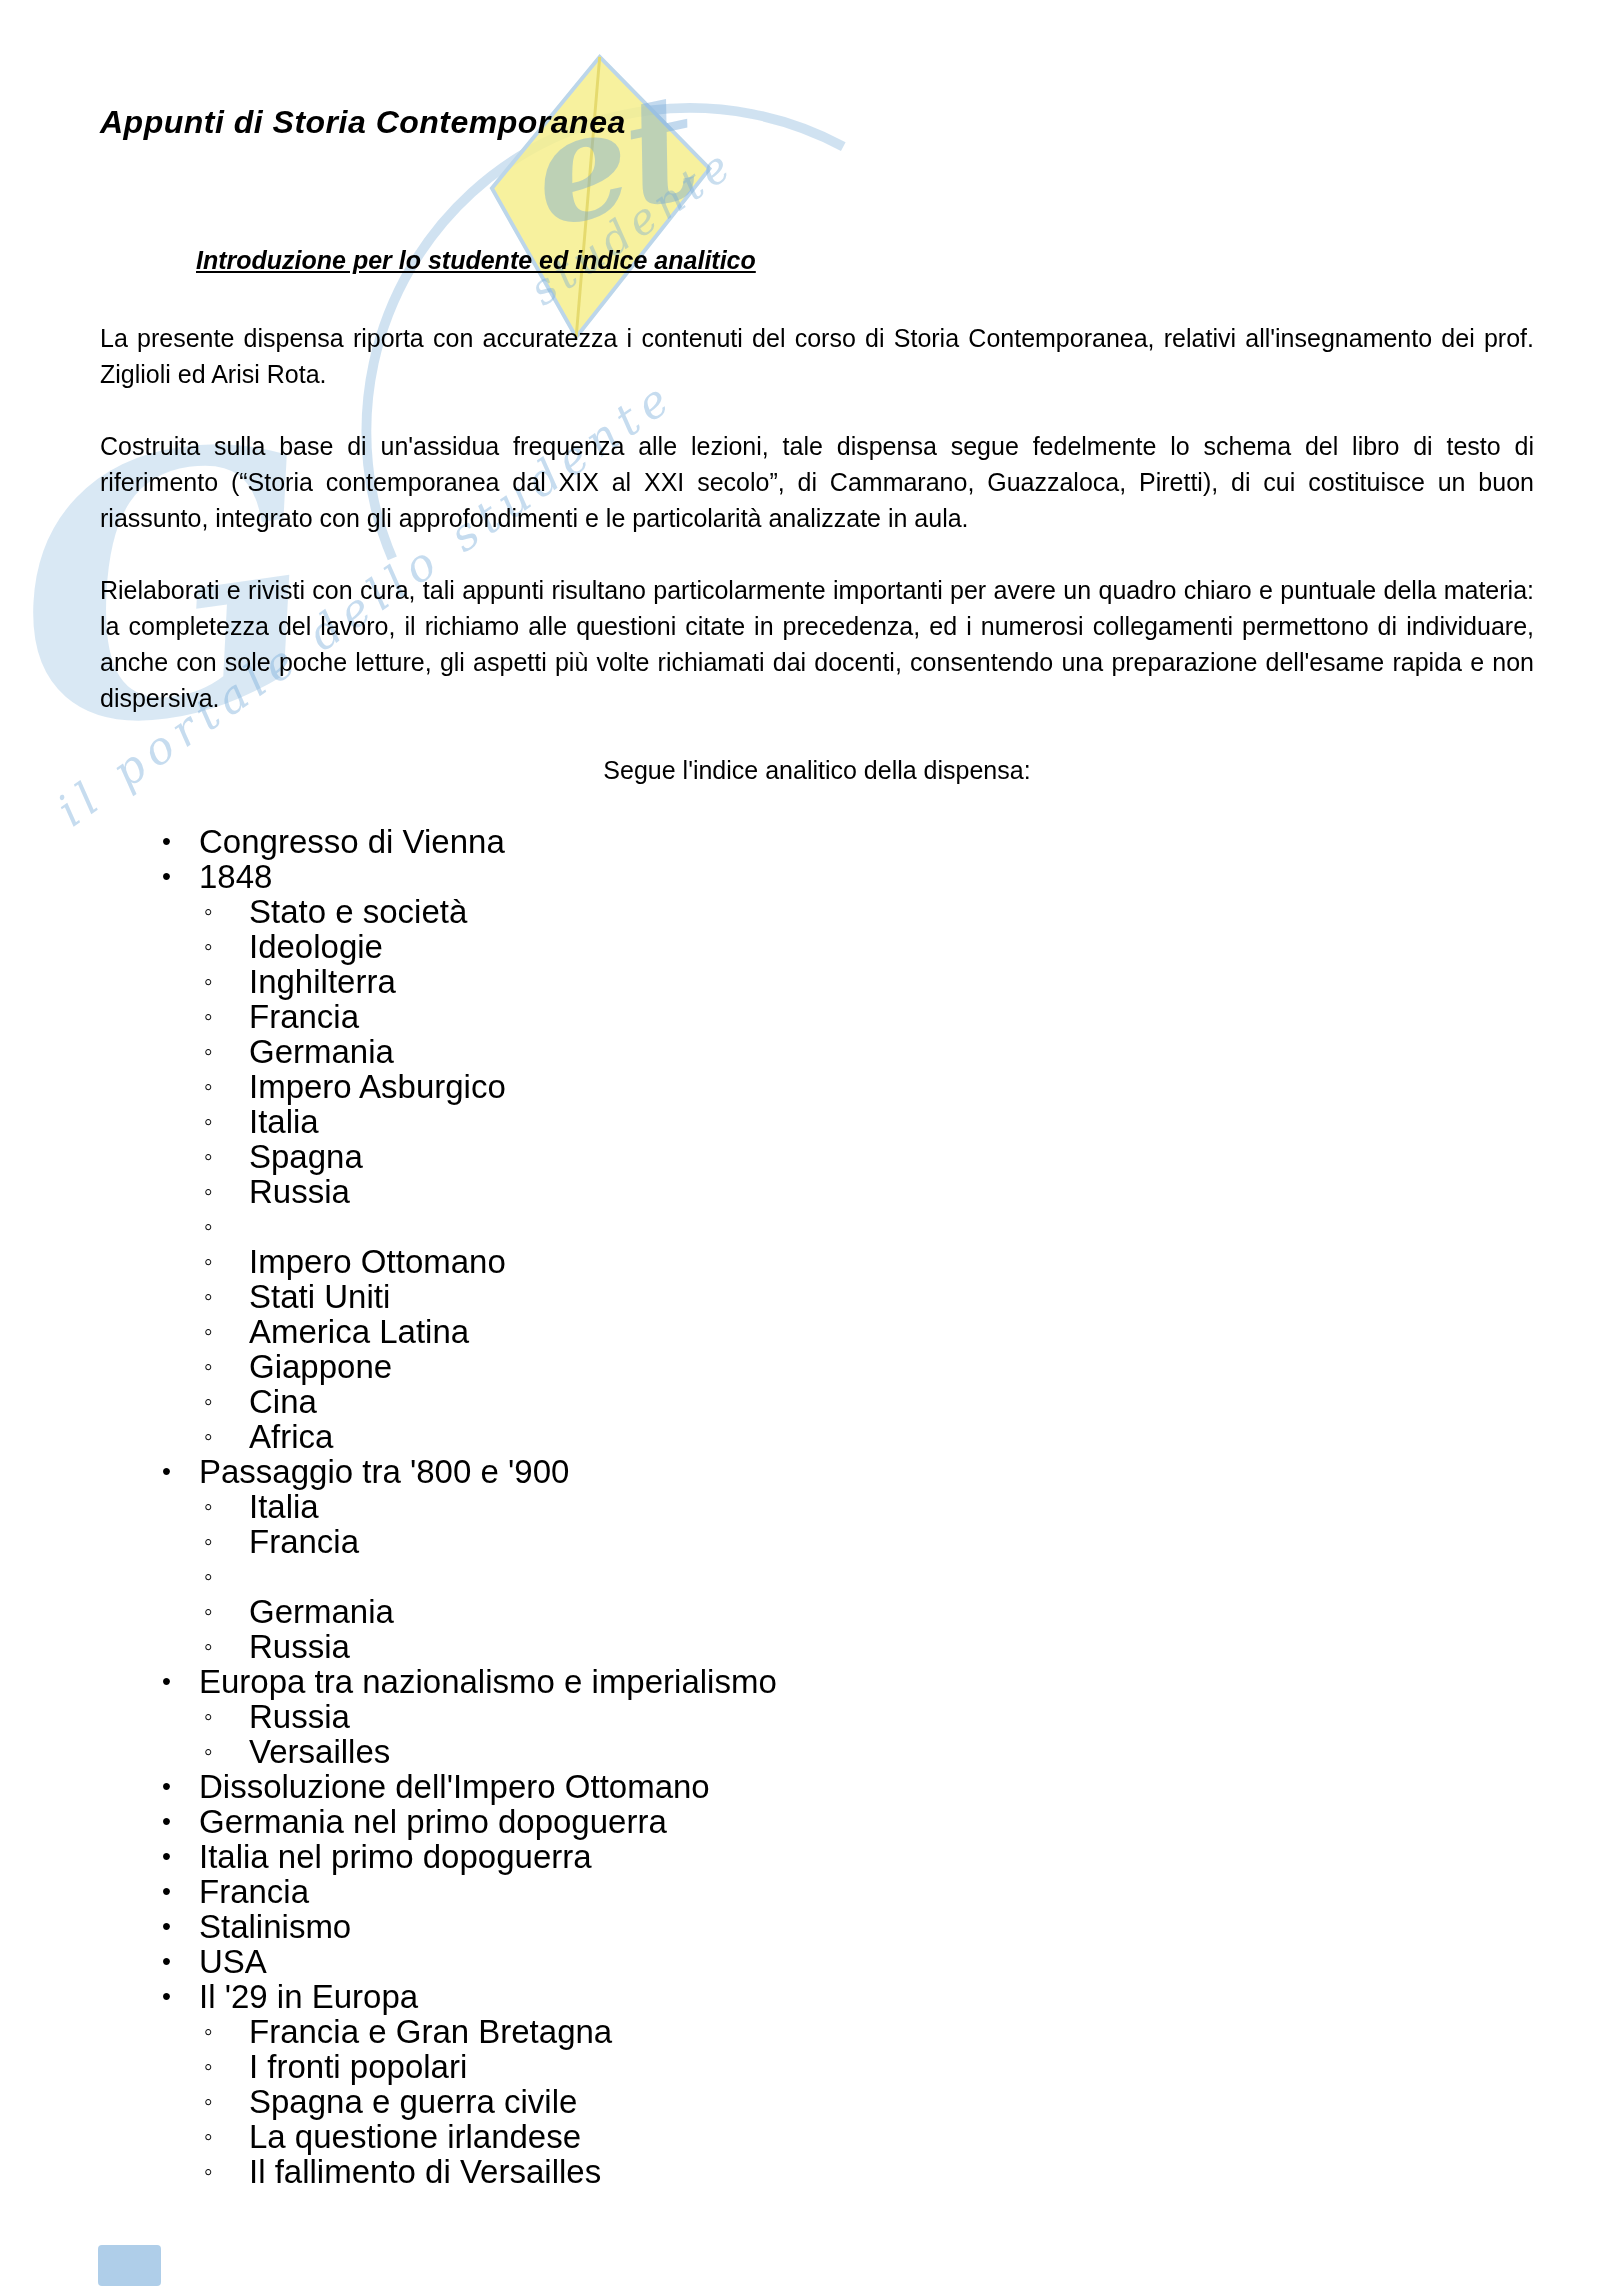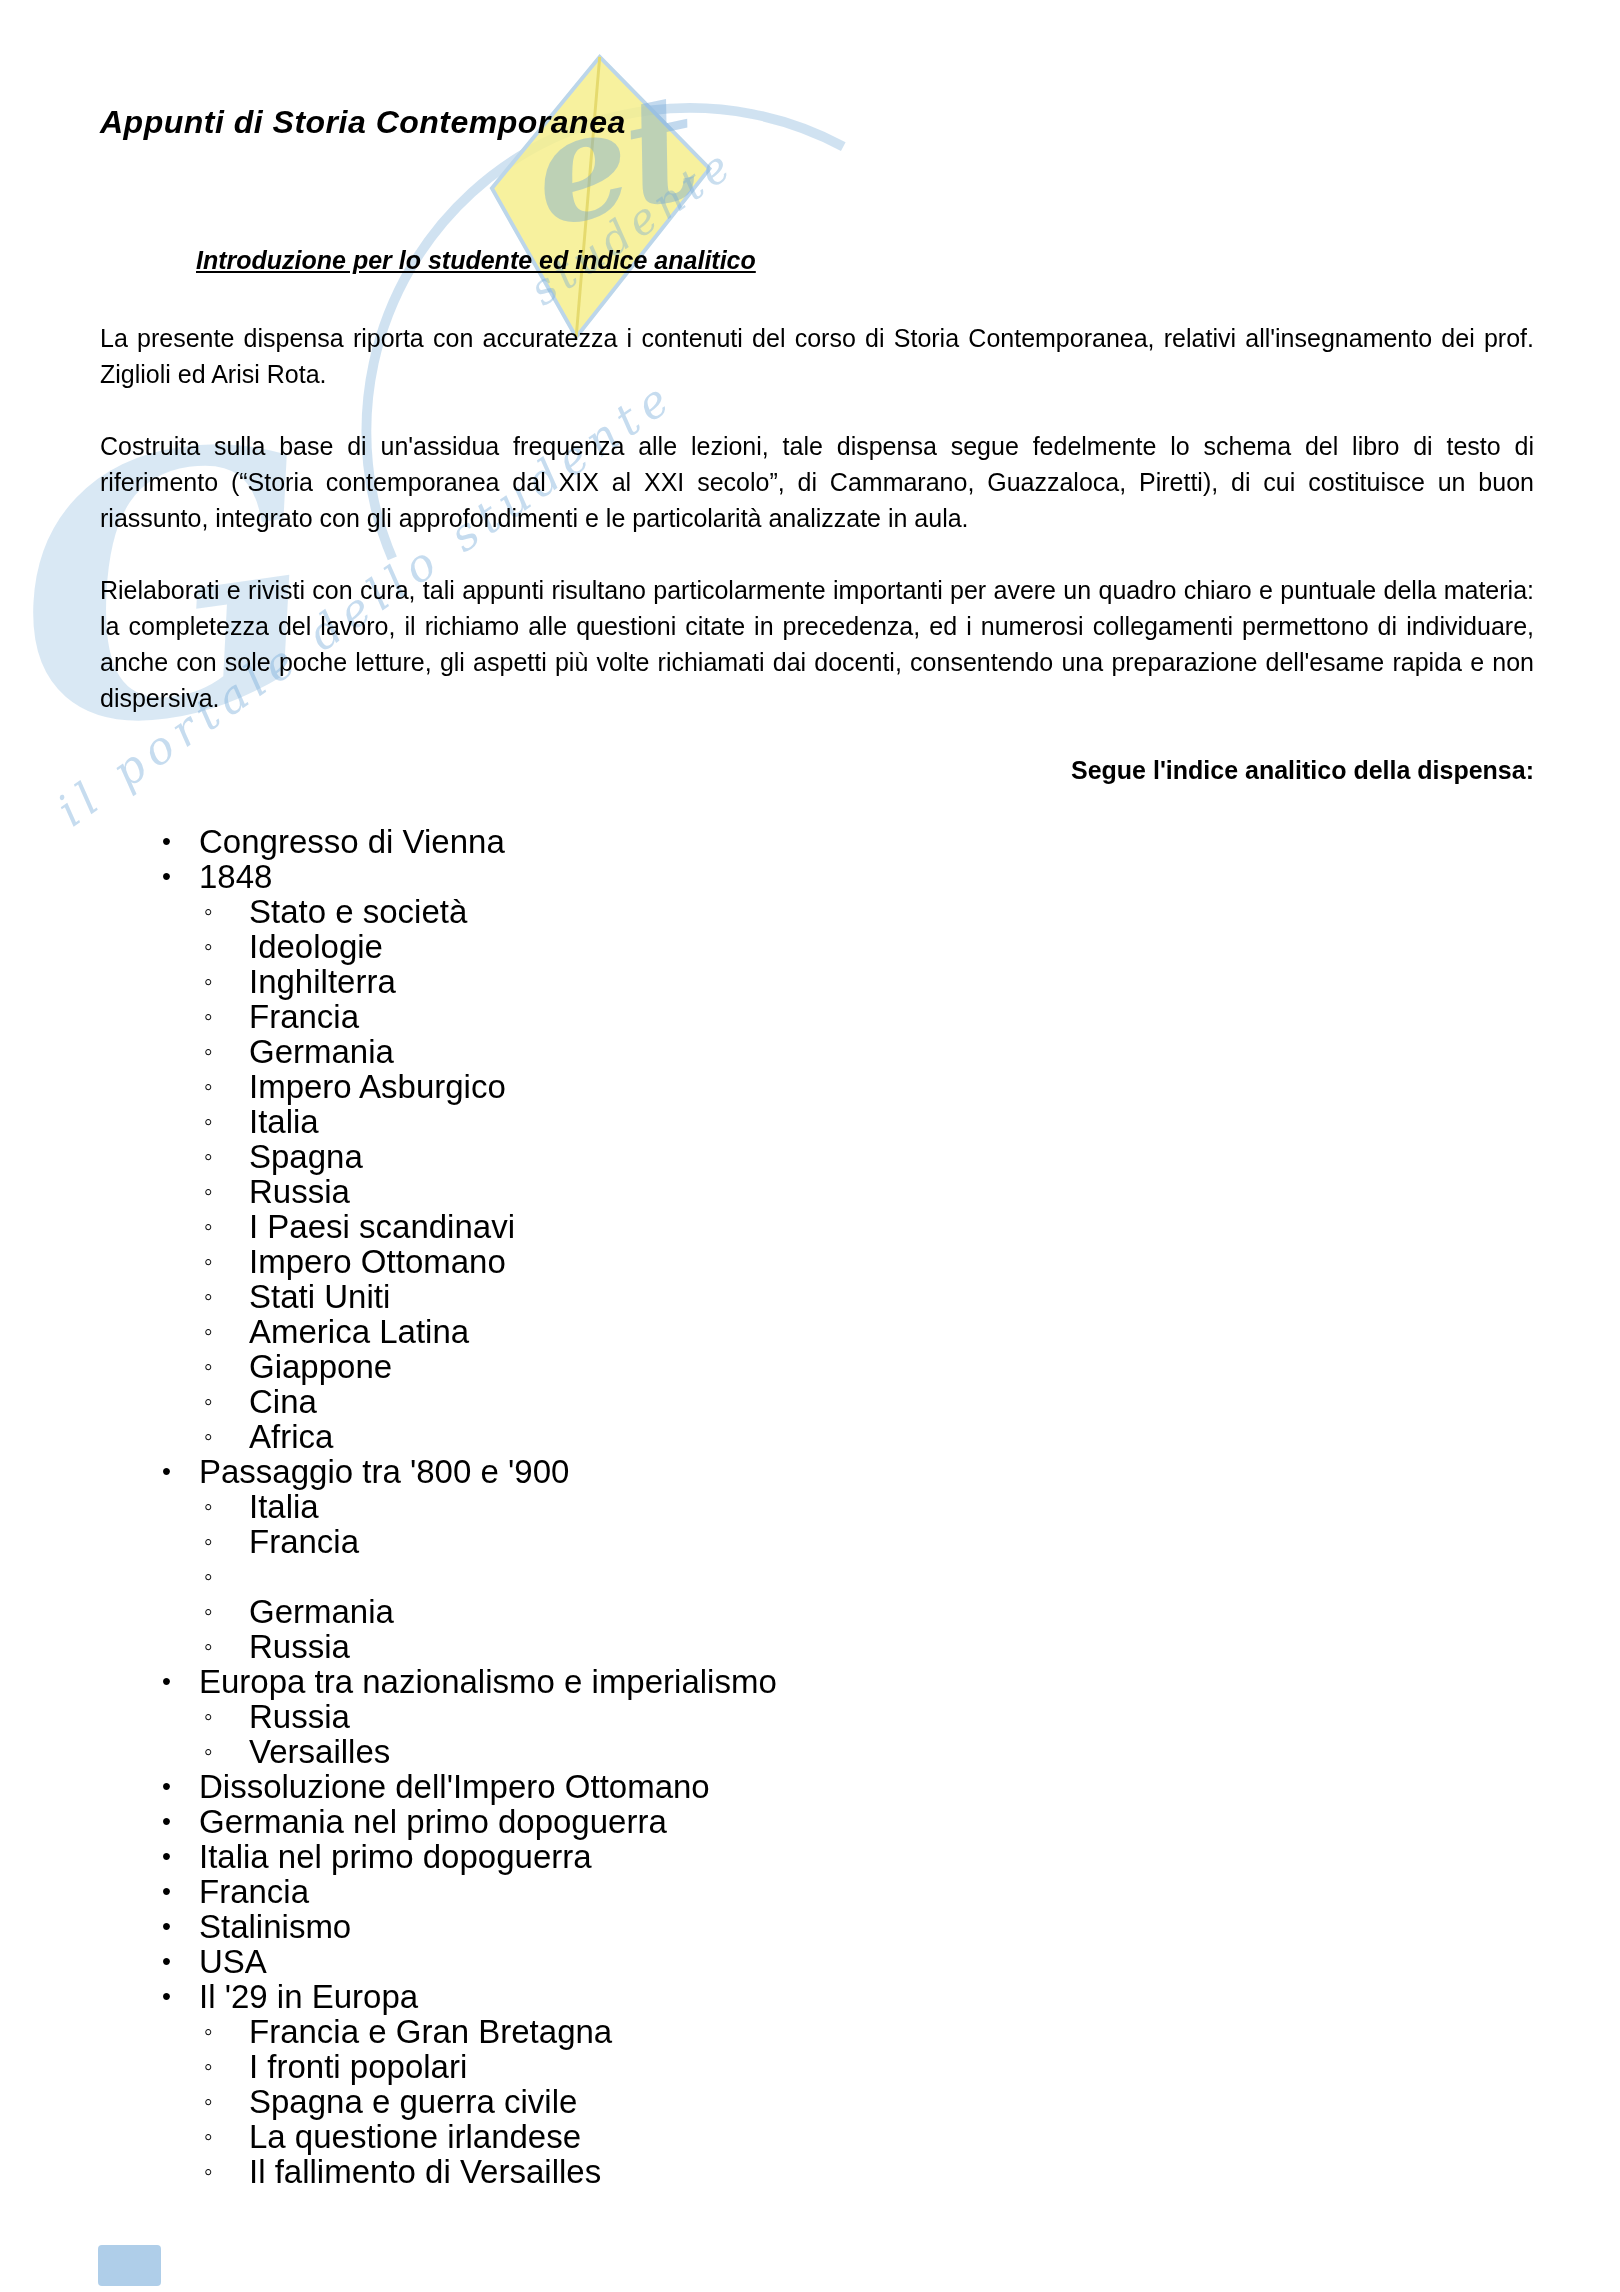--- a/index.html
+++ b/index.html
@@ -79,21 +79,21 @@
     font-weight:bold;
     font-style:italic;
     text-decoration:underline;
   }
   p.doc-par{
     margin:0 0 36px 0;
     font-size:25px;
     line-height:36px;
     text-align:justify;
   }
-  p.doc-par.no-justify{text-align:right;font-weight:bold;}
+  p.doc-par.no-justify{text-align:center;}
 
   ul.level1, ul.level2{
     list-style:none;
     margin:0;padding:0;
   }
   ul.level1{margin-top:2px;}
   .row{display:flex;align-items:flex-start;}
   .row .label{
     font-size:33px;
     line-height:35px;
@@ -199,21 +199,20 @@
             </li>
             <li class="li2">
               <div class="row">
                 <span class="bullet b2">◦</span>
                 <span class="label">Russia</span>
               </div>
             </li>
             <li class="li2">
               <div class="row">
                 <span class="bullet b2">◦</span>
-                <span class="label">I Paesi scandinavi</span>
               </div>
             </li>
             <li class="li2">
               <div class="row">
                 <span class="bullet b2">◦</span>
                 <span class="label">Impero Ottomano</span>
               </div>
             </li>
             <li class="li2">
               <div class="row">

